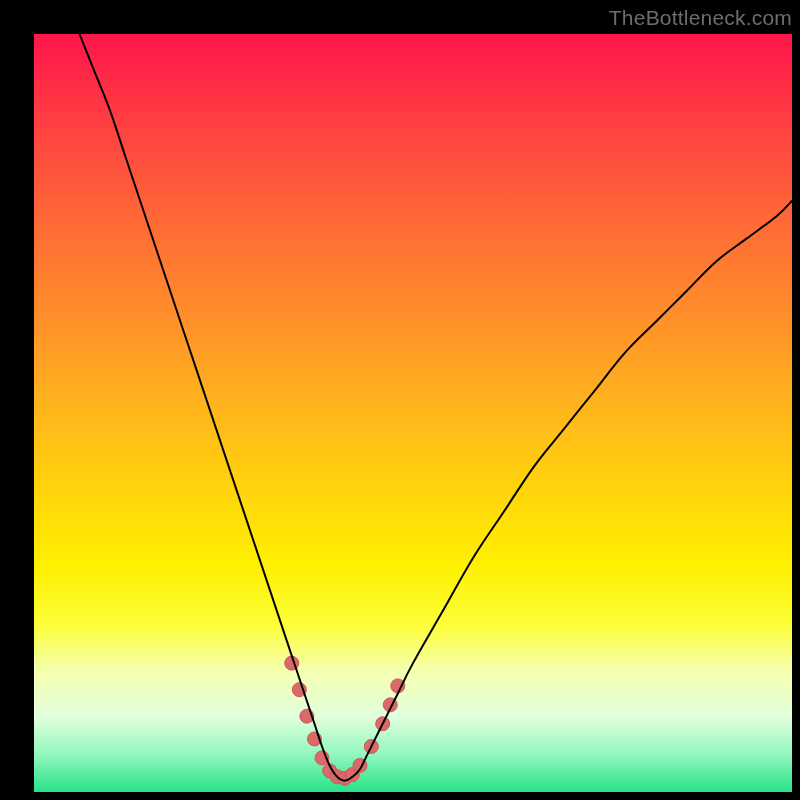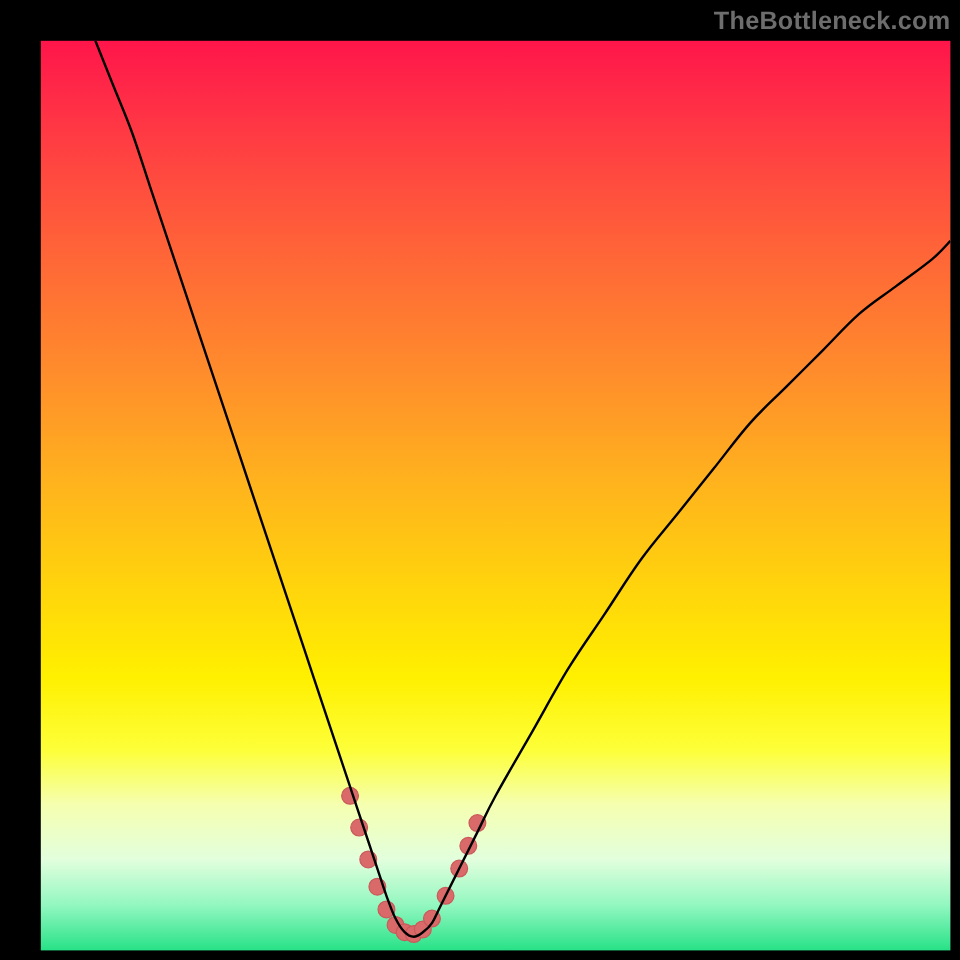--- a/index.html
+++ b/index.html
@@ -40,21 +40,21 @@
        #e2ffdd 90%,
        #93f7c0 95%,
        #27e287 100%);
   }
   .watermark {
     position: absolute;
     top: 6px;
     right: 8px;
     color: #6d6d6d;
     font-size: 21px;
-    font-weight: 700;
+    font-weight: 400;
     letter-spacing: 0.2px;
     user-select: none;
   }
   svg.curves {
     position: absolute;
     left: 0;
     top: 0;
     width: 758px;
     height: 758px;
   }

